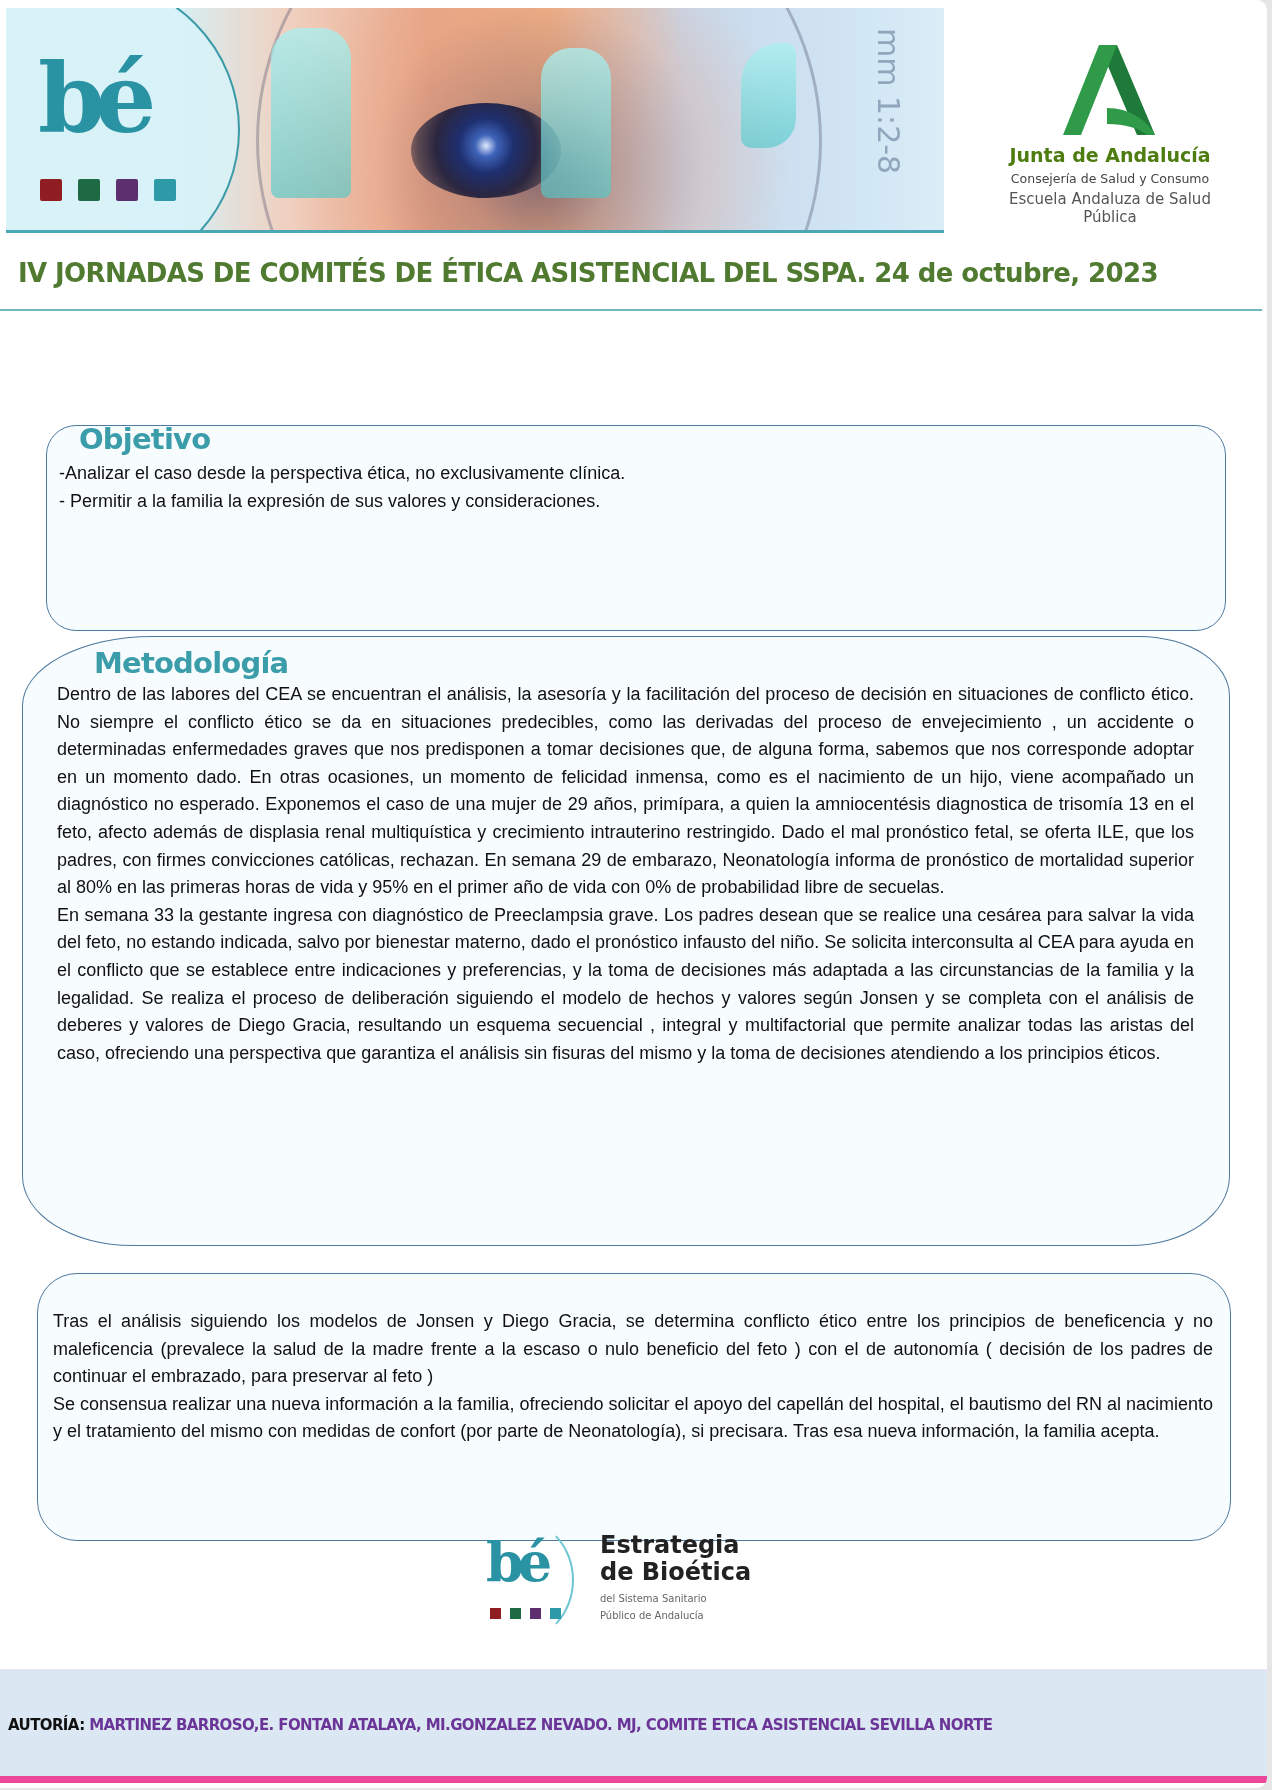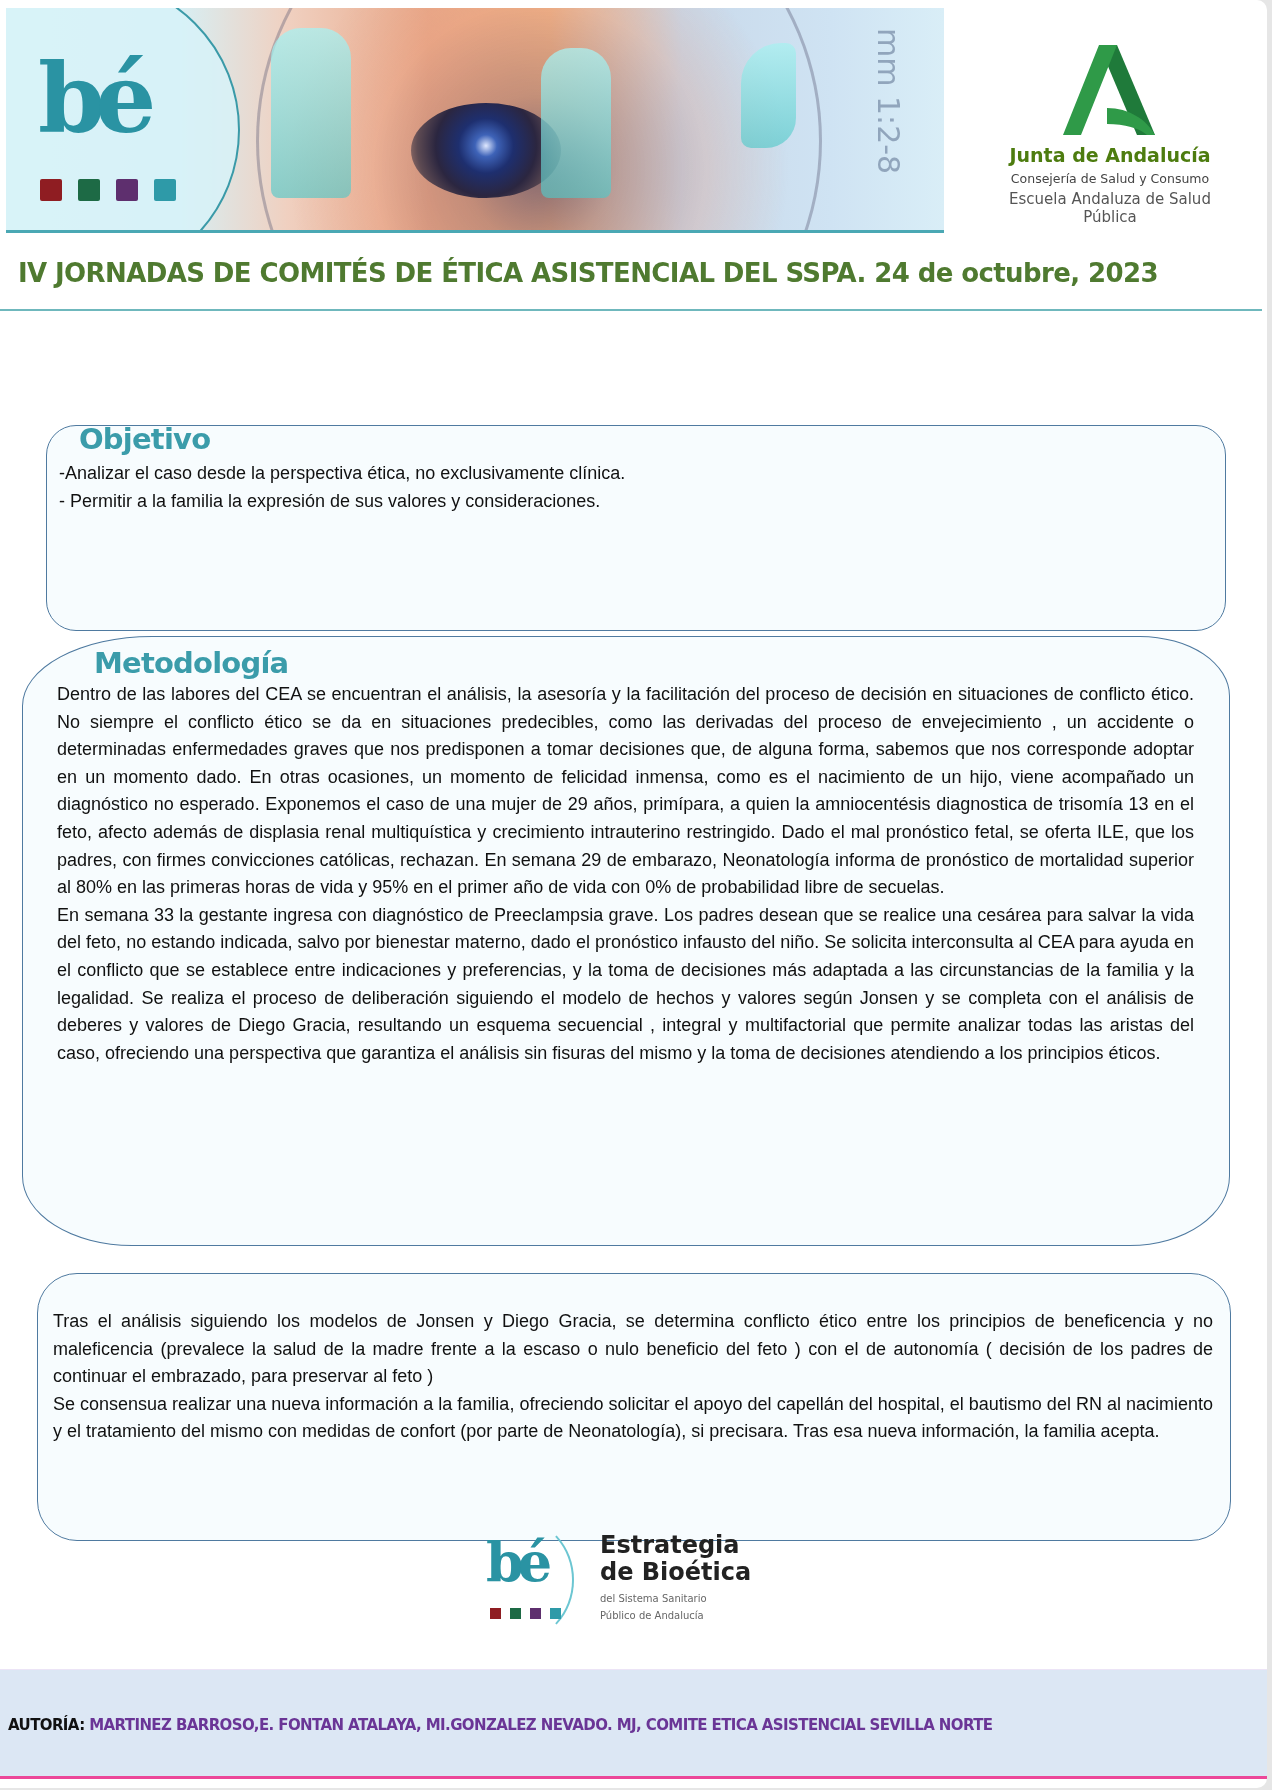--- a/index.html
+++ b/index.html
@@ -102,21 +102,21 @@
       position: absolute; left: 6px; top: 12px; font-family: "DejaVu Serif", serif; font-weight: bold; font-size: 54px;
       color: #2a93a3; letter-spacing: -6px;
     }
     .logo-bottom .sq { position: absolute; left: 10px; top: 90px; display: flex; gap: 9px; }
     .logo-bottom .sq span { width: 11px; height: 11px; display: block; }
     .logo-bottom .t1 { position: absolute; left: 120px; top: 14px; font-family: "DejaVu Sans", sans-serif; font-weight: bold; font-size: 24px; color: #222; line-height: 27px; }
     .logo-bottom .t2 { position: absolute; left: 120px; top: 72px; font-family: "DejaVu Sans", sans-serif; font-size: 10px; color: #666; line-height: 17px; }
 
     .footer {
       position: absolute; left: 0; top: 1669px; width: 1267px; height: 106px; background: #dce7f4;
-      border-top: 1px solid #ece4f6; border-bottom: 3px solid #ec4899;
+      border-top: 1px solid #ece4f6; border-bottom: 7px solid #ec4899;
     }
     .footer .line {
       position: absolute; left: 8px; top: 46px; font-family: "DejaVu Sans", sans-serif; font-size: 15px; font-weight: bold;
       letter-spacing: -0.6px; white-space: nowrap;
     }
     .footer .lbl { color: #111; }
     .footer .names { color: #6a3596; }
   </style>
 </head>
 <body>

